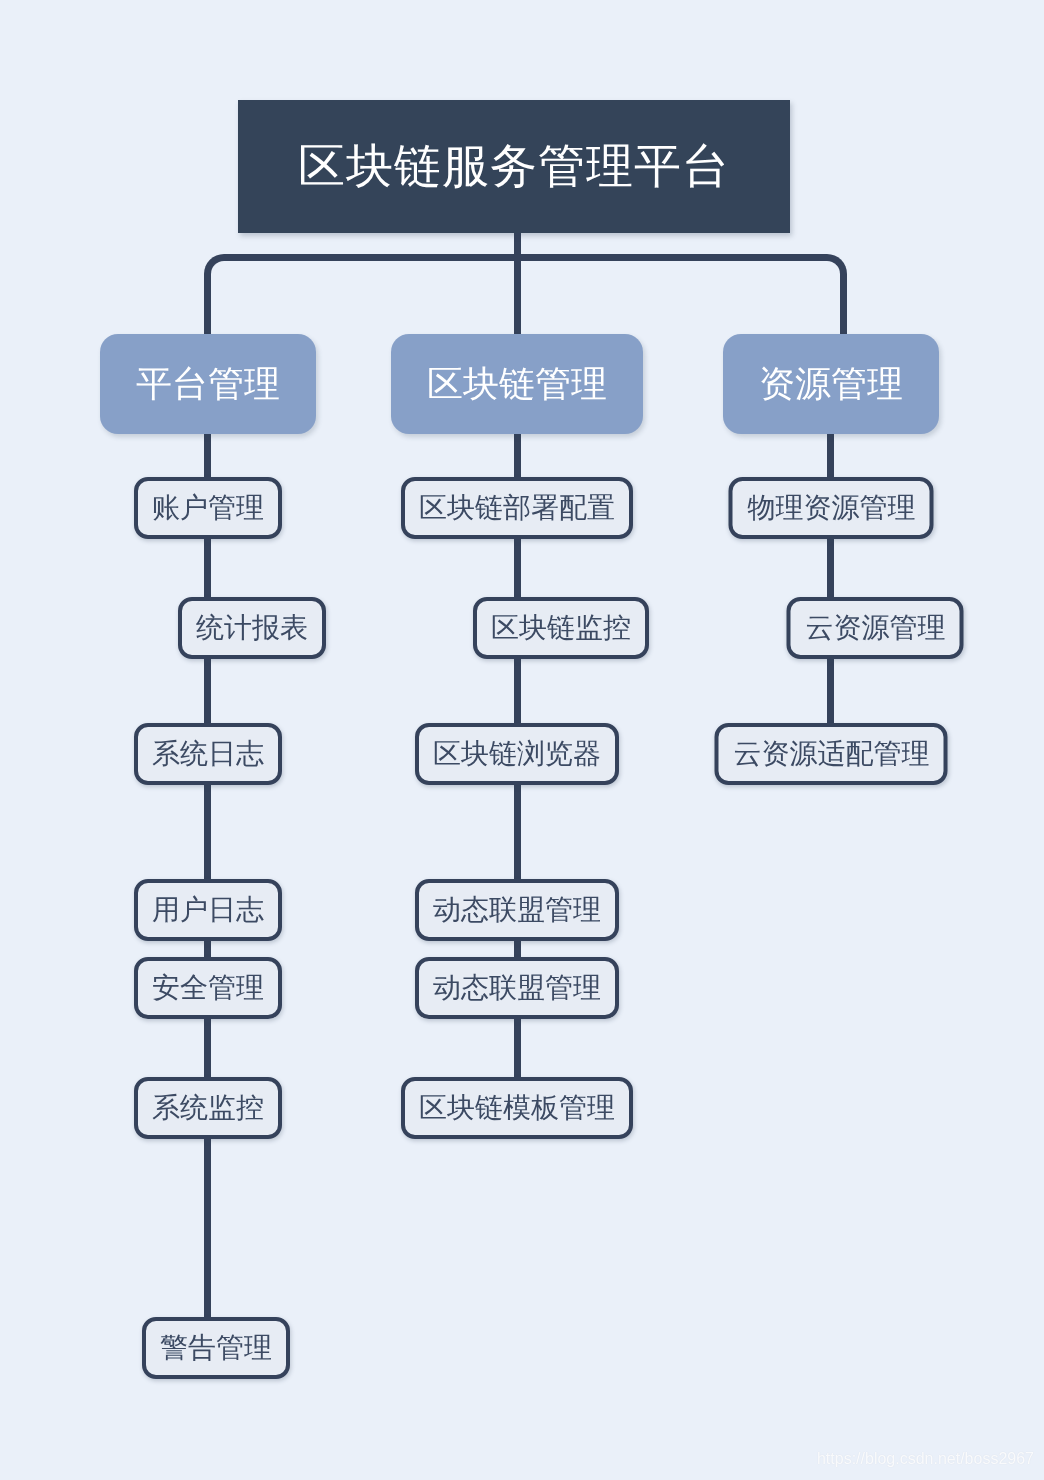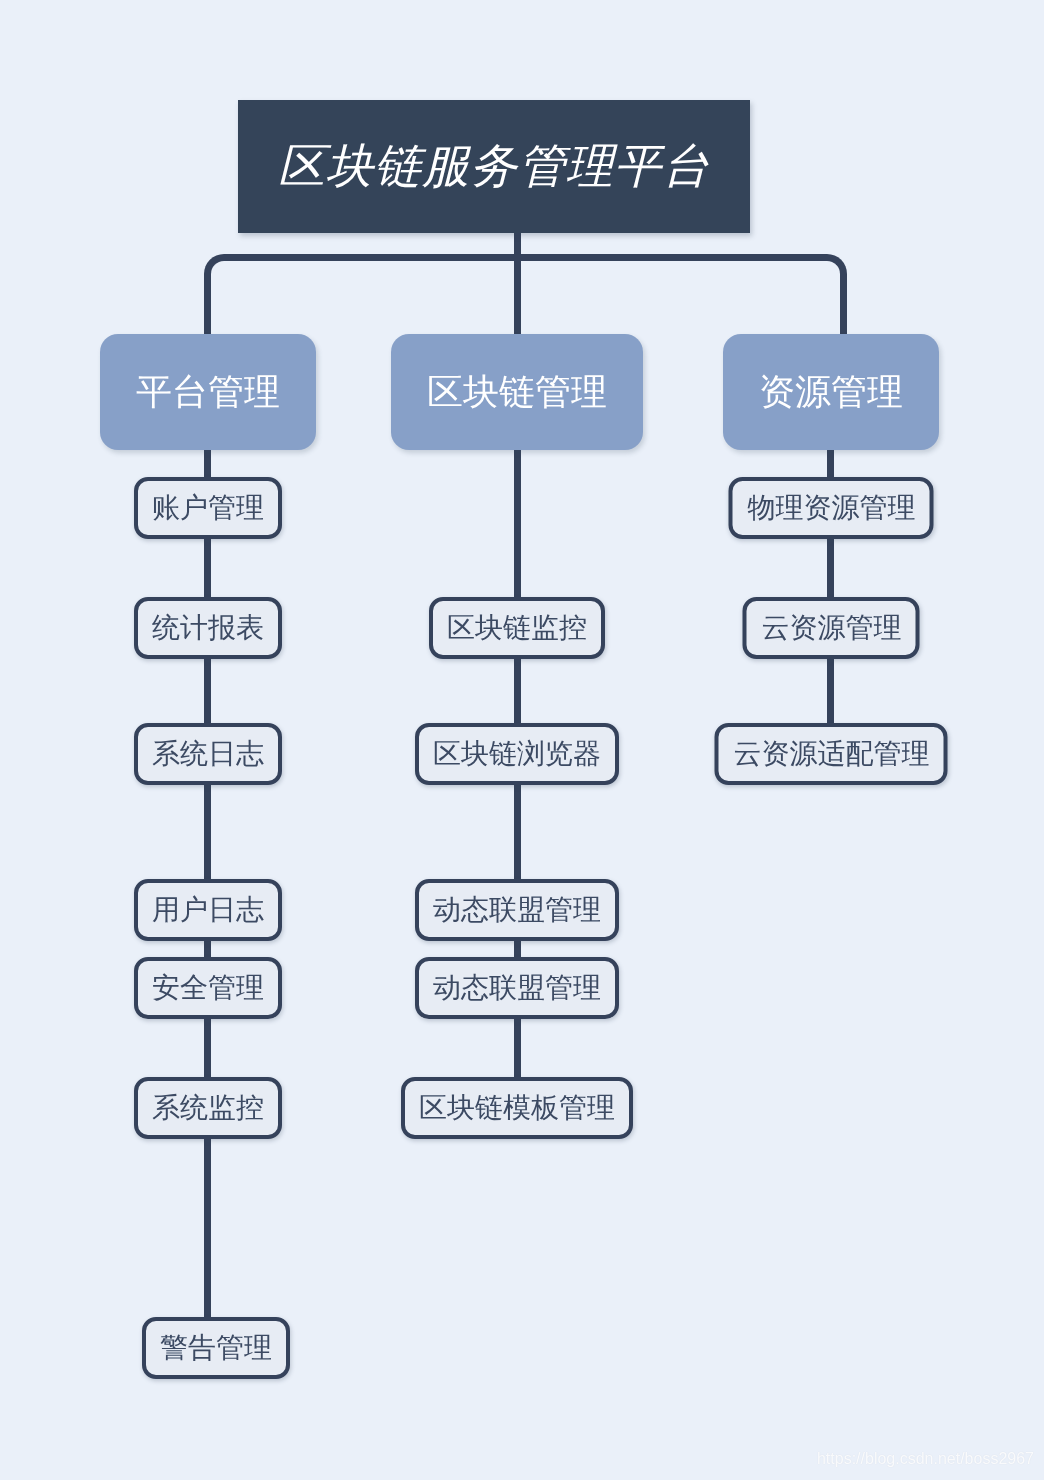--- a/index.html
+++ b/index.html
@@ -39,42 +39,41 @@
     z-index: 1;
   }
   .vline-left  { left: 204px; top: 416px; width: 7px; height: 921px; }
   .vline-mid   { left: 514px; top: 416px; width: 7px; height: 681px; }
   .vline-right { left: 827px; top: 416px; width: 7px; height: 321px; }
 
   
   .root-node {
     position: absolute;
     left: 238px; top: 100px;
-    width: 512px; height: 133px;
+    width: 552px; height: 133px;
     background: #344459;
     color: #ffffff;
     font-size: 47px;
     letter-spacing: 1px;
     display: flex;
     align-items: center;
     justify-content: center;
     z-index: 2;
     box-shadow: 2px 3px 5px rgba(52, 68, 90, 0.25);
     white-space: nowrap;
-    font-style: italic;
   }
   .branch-node {
     position: absolute;
     top: 334px;
     height: 84px;
     transform: translateX(-50%);
     background: #87a0c8;
     color: #ffffff;
     font-size: 36px;
-    padding: 16px 36px;
+    padding: 8px 36px;
     border-radius: 18px;
     display: flex;
     align-items: center;
     justify-content: center;
     z-index: 2;
     box-shadow: 2px 3px 5px rgba(52, 68, 90, 0.2);
     white-space: nowrap;
   }
   .branch-1 { left: 208px; }
   .branch-2 { left: 517px; }
@@ -94,21 +93,21 @@
     align-items: center;
     justify-content: center;
     z-index: 2;
     box-shadow: 1px 2px 4px rgba(52, 68, 90, 0.25);
     white-space: nowrap;
   }
   .col-1 { left: 208px; text-align: center; }
   .col-2 { left: 517px; }
   .col-3 { left: 831px; padding-left: 15px; }
   .row-0 { top: 477px; }
-  .row-1 { top: 597px; }
+  .row-1 { top: 597px; margin-left: 44px; }
   .row-2 { top: 717px; margin-top: 6px; }
   .row-3 { top: 879px; }
   .row-4 { top: 957px; }
   .row-5 { top: 1077px; }
   .row-6 { top: 1197px; }
   .row-7 { top: 1317px; margin-left: 8px; }
 
   .watermark {
     position: absolute;
     right: 10px;
@@ -138,20 +137,21 @@
   <div class="branch-node branch-3">资源管理</div>
 
   <div class="leaf-node col-1 row-0">账户管理</div>
   <div class="leaf-node col-1 row-1">统计报表</div>
   <div class="leaf-node col-1 row-2">系统日志</div>
   <div class="leaf-node col-1 row-3">用户日志</div>
   <div class="leaf-node col-1 row-4">安全管理</div>
   <div class="leaf-node col-1 row-5">系统监控</div>
   <div class="leaf-node col-1 row-7">警告管理</div>
 
+  <div class="leaf-node col-2 row-0">区块链部署配置</div>
   <div class="leaf-node col-2 row-1">区块链监控</div>
   <div class="leaf-node col-2 row-2">区块链浏览器</div>
   <div class="leaf-node col-2 row-3">动态联盟管理</div>
   <div class="leaf-node col-2 row-4">动态联盟管理</div>
   <div class="leaf-node col-2 row-5">区块链模板管理</div>
 
   <div class="leaf-node col-3 row-0">物理资源管理</div>
   <div class="leaf-node col-3 row-1">云资源管理</div>
   <div class="leaf-node col-3 row-2">云资源适配管理</div>
 

